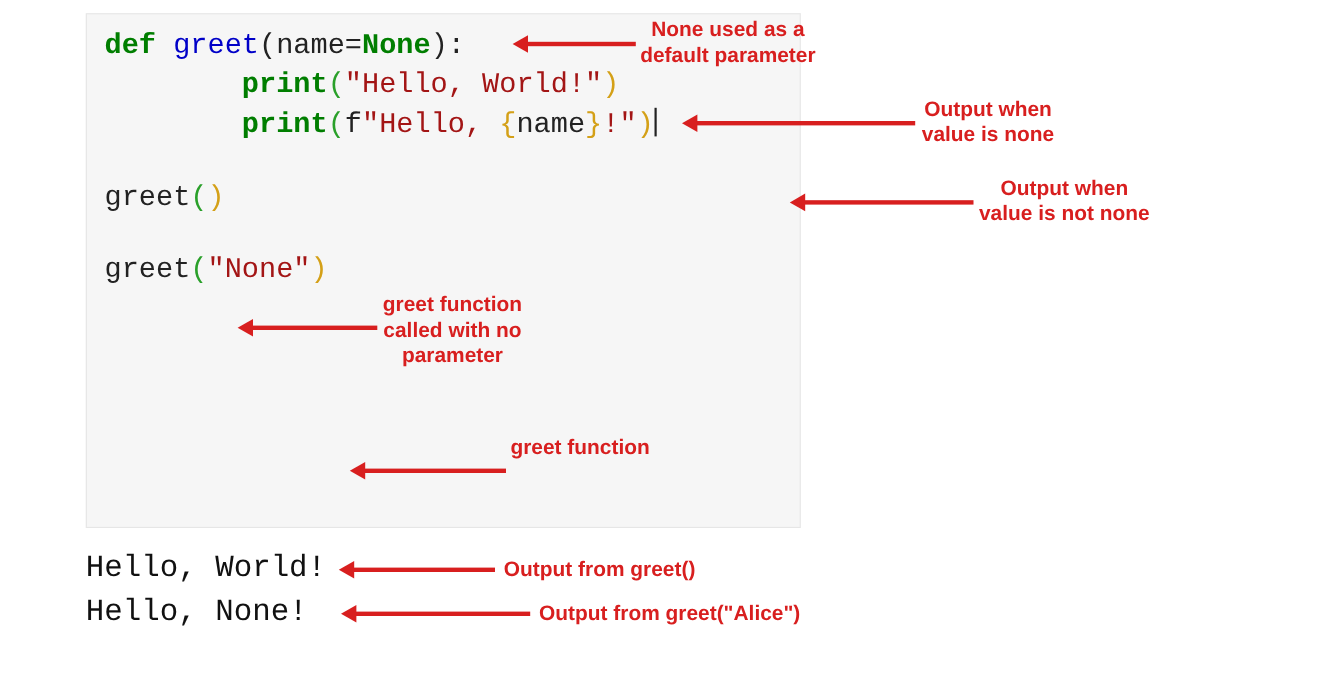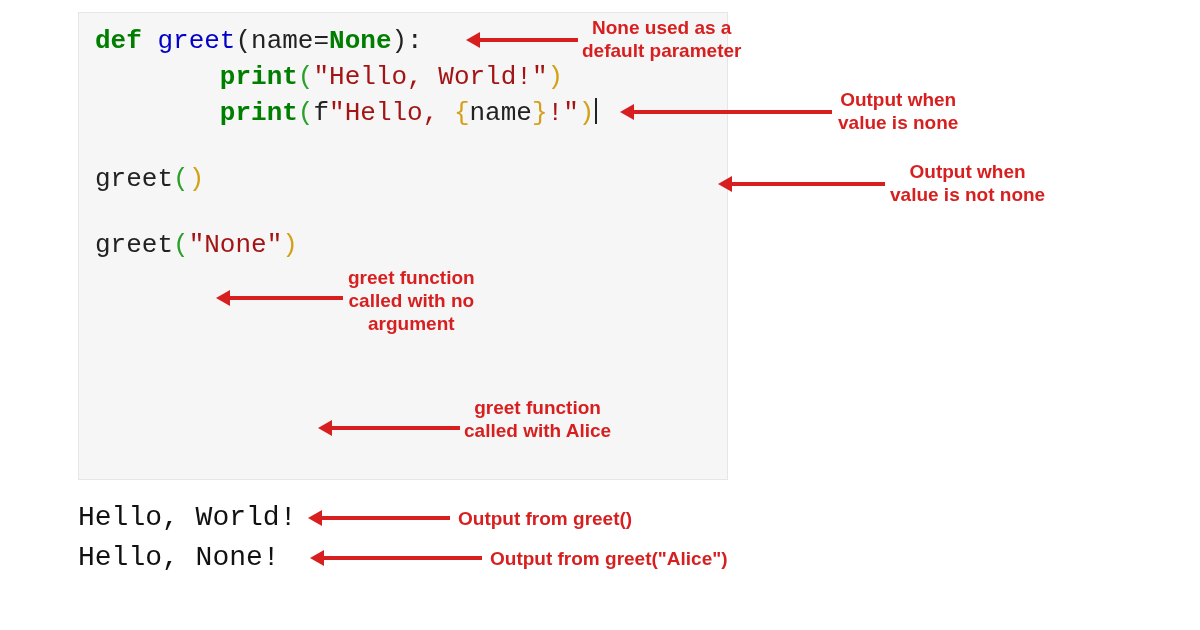--- a/index.html
+++ b/index.html
@@ -156,30 +156,29 @@
     <div>value is not none</div>
   </div>
 
   <div class="arrow" style="left:228px; top:298px;">
     <div class="shaft" style="width:115px;"></div>
     <div class="head-left"></div>
   </div>
   <div class="annot" style="left:348px; top:266px;">
     <div>greet function</div>
     <div>called with no</div>
-    <div>argument</div>
+    <div>parameter</div>
   </div>
 
   <div class="arrow" style="left:330px; top:428px;">
     <div class="shaft" style="width:130px;"></div>
     <div class="head-left"></div>
   </div>
   <div class="annot" style="left:464px; top:396px;">
     <div>greet function</div>
-    <div>called with Alice</div>
   </div>
 
   <div class="arrow" style="left:320px; top:518px;">
     <div class="shaft" style="width:130px;"></div>
     <div class="head-left"></div>
   </div>
   <div class="annot" style="left:458px; top:507px; text-align:left;">
     <div>Output from greet()</div>
   </div>
 

